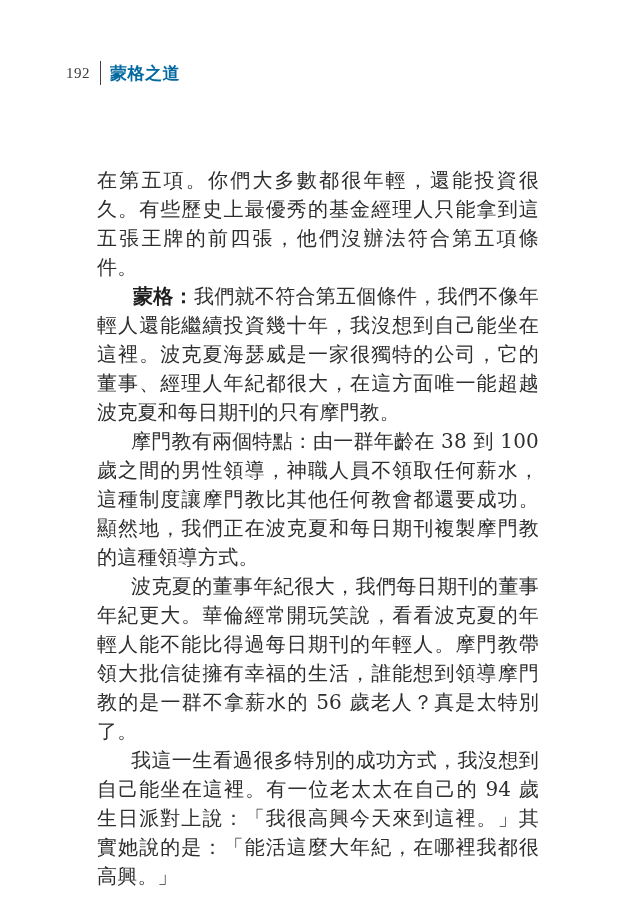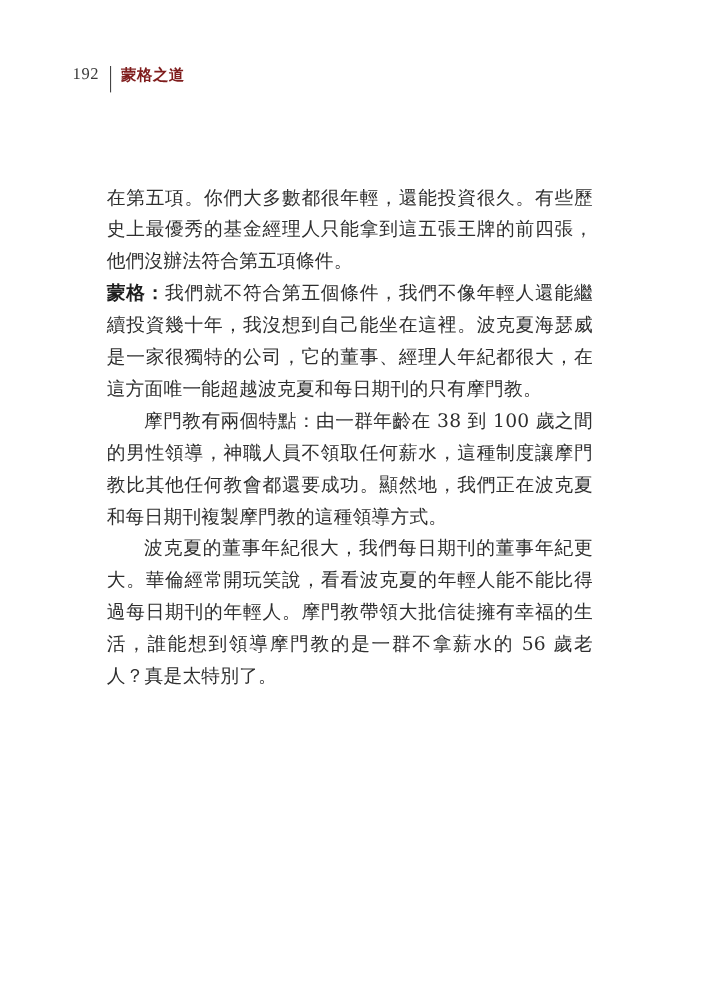--- a/index.html
+++ b/index.html
@@ -14,63 +14,64 @@
       overflow: hidden;
       font-family: "DejaVu Serif", "Liberation Serif", serif;
       color: #2a2a2a;
     }
     .running-header {
       position: absolute;
       left: 66px;
       top: 60px;
       height: 26px;
       display: flex;
-      align-items: flex-start;
+      align-items: center;
     }
     .page-number {
       font-family: "Liberation Serif", serif;
       font-size: 15px;
       color: #3a3a3a;
       letter-spacing: 0.5px;
     }
     .header-divider {
       display: inline-block;
       width: 1px;
       height: 24px;
       background: #444;
       margin: 0 9px 0 10px;
     }
     .book-title {
       font-family: "DejaVu Sans", sans-serif;
-      font-size: 14px;
+      font-size: 17px;
       font-weight: bold;
-      color: #7f1d1d;
+      color: #0369a1;
       letter-spacing: 0.5px;
     }
     .body-text {
       position: absolute;
       left: 97px;
       top: 166px;
       width: 442px;
     }
     .para {
       margin: 0;
-      font-size: 17px;
+      font-size: 20px;
       line-height: 29px;
       color: #2e2e2e;
       text-align: justify;
       text-align-last: left;
       letter-spacing: 0.2px;
     }
     .para.indent {
       text-indent: 34px;
     }
     .speaker {
       font-weight: bold;
       color: #1e1e1e;
+      margin-left: 36px;
     }
   </style>
 </head>
 <body>
 
 <div class="running-header">
   <span class="page-number">192</span>
   <span class="header-divider"></span>
   <span class="book-title">蒙格之道</span>
 </div>
@@ -81,13 +82,16 @@
   </p>
   <p class="para">
     <span class="speaker">蒙格：</span><span>我們就不符合第五個條件，我們不像年輕人還能繼續投資幾十年，我沒想到自己能坐在這裡。波克夏海瑟威是一家很獨特的公司，它的董事、經理人年紀都很大，在這方面唯一能超越波克夏和每日期刊的只有摩門教。</span>
   </p>
   <p class="para indent">
     <span>摩門教有兩個特點：由一群年齡在 38 到 100 歲之間的男性領導，神職人員不領取任何薪水，這種制度讓摩門教比其他任何教會都還要成功。顯然地，我們正在波克夏和每日期刊複製摩門教的這種領導方式。</span>
   </p>
   <p class="para indent">
     <span>波克夏的董事年紀很大，我們每日期刊的董事年紀更大。華倫經常開玩笑說，看看波克夏的年輕人能不能比得過每日期刊的年輕人。摩門教帶領大批信徒擁有幸福的生活，誰能想到領導摩門教的是一群不拿薪水的 56 歲老人？真是太特別了。</span>
   </p>
+  <p class="para indent">
+    <span>我這一生看過很多特別的成功方式，我沒想到自己能坐在這裡。有一位老太太在自己的 94 歲生日派對上說：「我很高興今天來到這裡。」其實她說的是：「能活這麼大年紀，在哪裡我都很高興。」</span>
+  </p>
 </div>
 
 </body></html>

